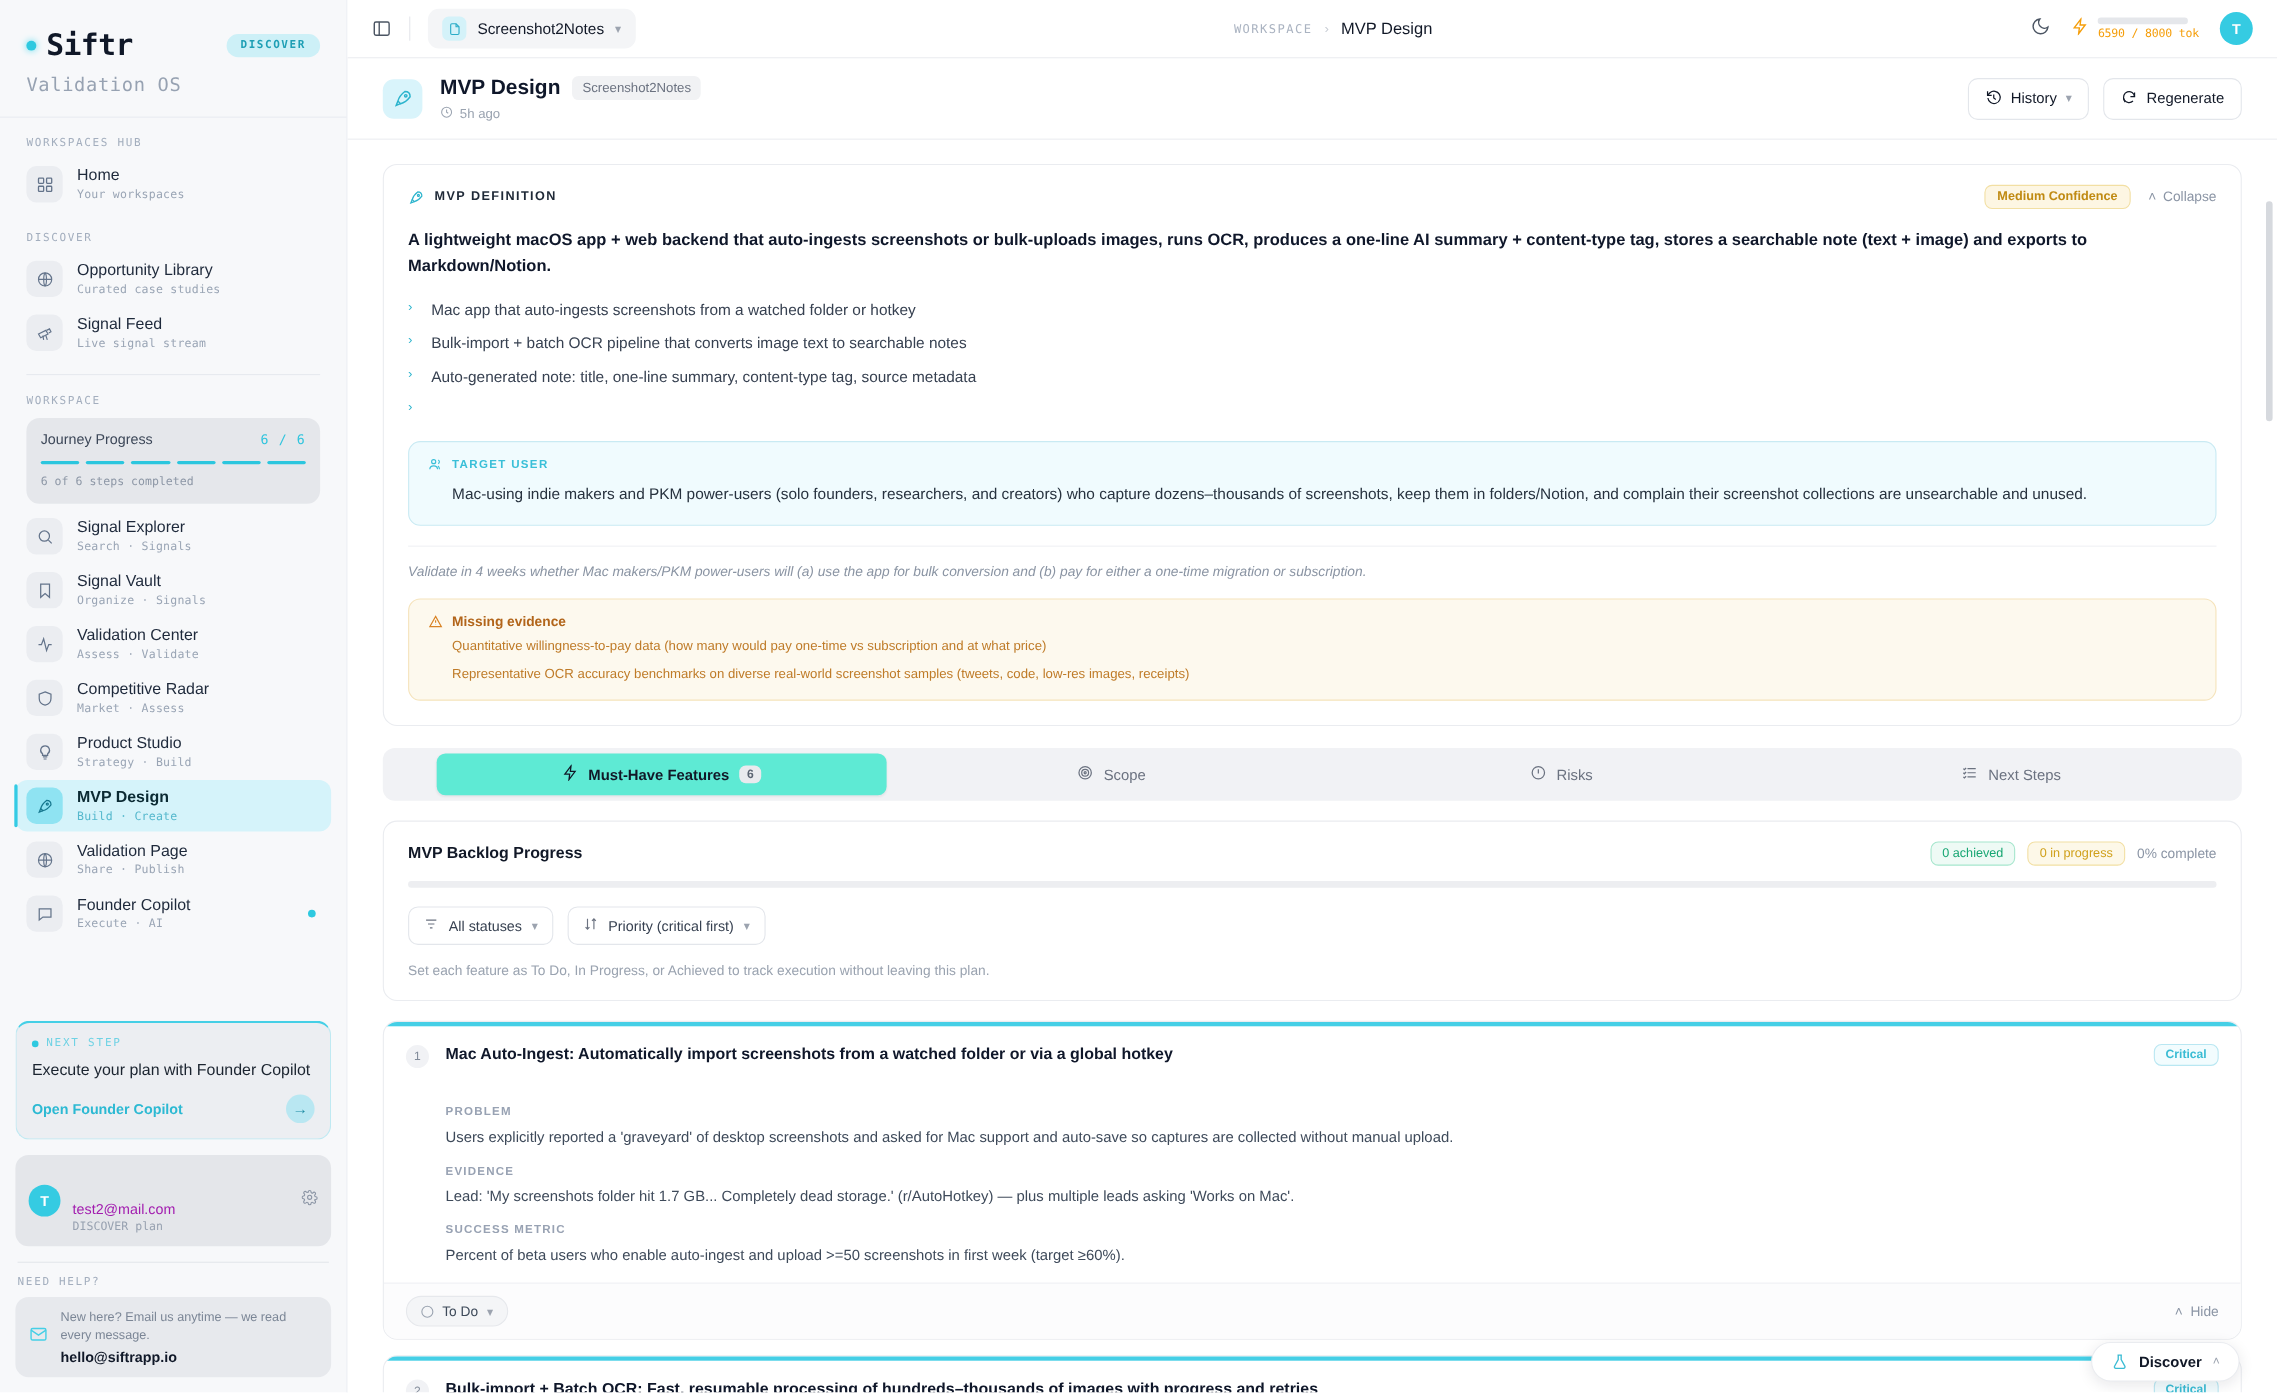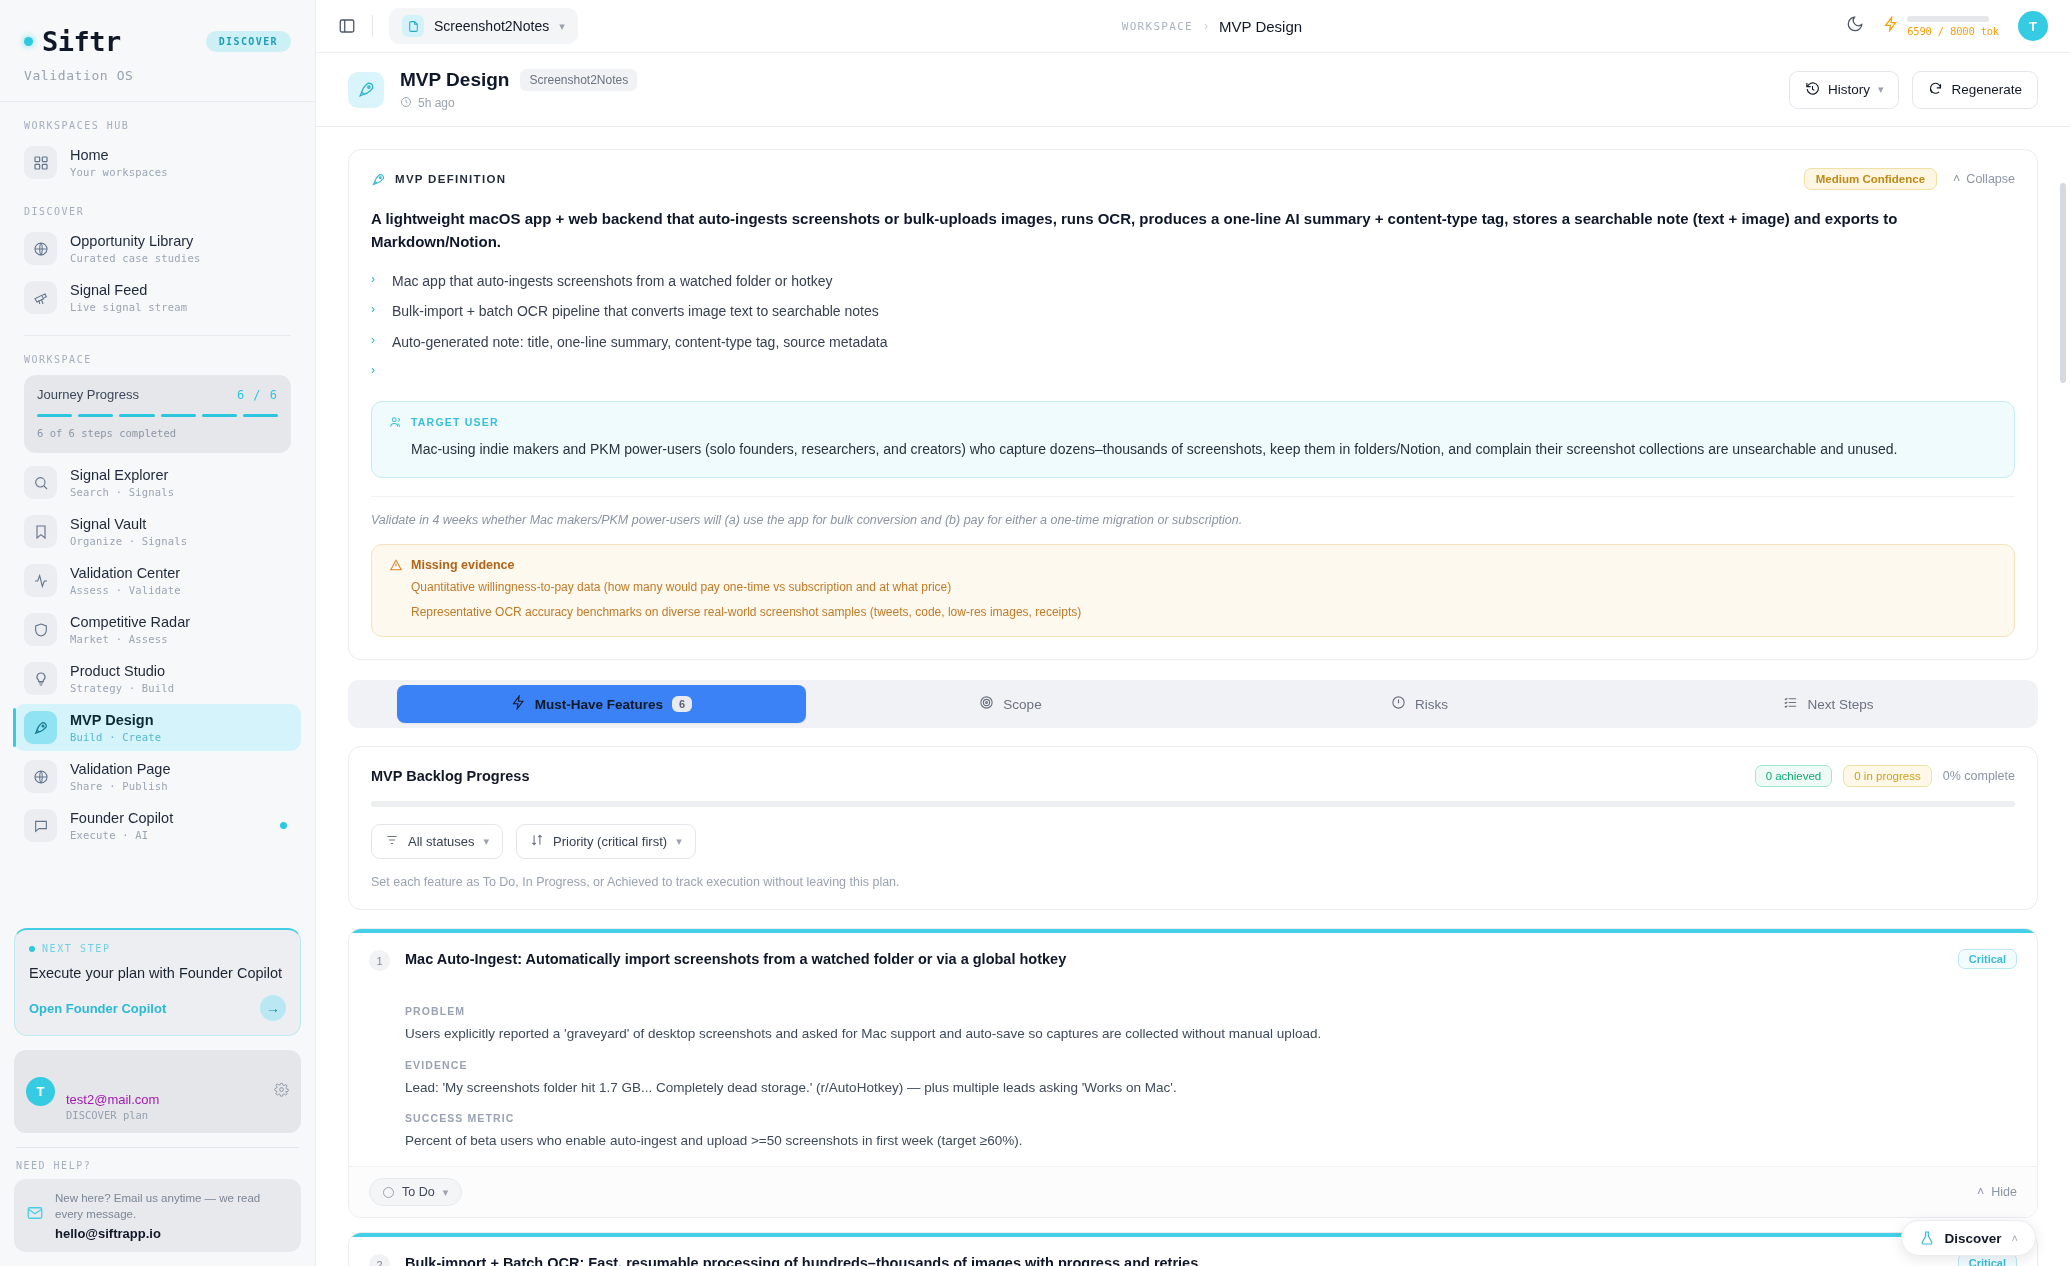--- a/index.html
+++ b/index.html
@@ -23,21 +23,21 @@
   .sb-brandwrap { padding: 26px 24px 18px 24px; border-bottom: 1px solid #e9ecf1; }
   .sb-brandrow { display: flex; align-items: center; justify-content: space-between; }
   .sb-brand { display: flex; align-items: center; gap: 9px; }
   .sb-dot { width: 9px; height: 9px; border-radius: 50%; background: #2ec9e0; box-shadow: 0 0 7px #5fdcee; }
   .sb-logo { font-family: "DejaVu Sans Mono", monospace; font-size: 27px; font-weight: 700; letter-spacing: -0.5px; color: #101828; }
   .sb-pill {
     background: #cdf0f7; color: #1f9fb5; font-size: 10px; font-weight: 700;
     letter-spacing: 1.4px; padding: 5px 13px; border-radius: 20px;
     font-family: "DejaVu Sans Mono", monospace;
   }
-  .sb-tagline { margin-top: 11px; font-size: 13px; color: #97a2b2; font-family: "DejaVu Sans Mono", monospace; letter-spacing: 0.6px; }
+  .sb-tagline { margin-top: 11px; font-size: 17px; color: #97a2b2; font-family: "DejaVu Sans Mono", monospace; letter-spacing: 0.6px; }
 
   .sb-scroll { flex: 1; overflow: hidden; padding: 0 14px; }
   .sb-section { font-size: 10px; letter-spacing: 1.5px; color: #a3aebe; font-family: "DejaVu Sans Mono", monospace;
                 padding: 18px 10px 8px 10px; }
   .sb-item { display: flex; align-items: center; gap: 13px; padding: 7px 10px; border-radius: 11px; margin-bottom: 2px; position: relative; cursor: pointer; }
   .sb-ico { width: 33px; height: 33px; border-radius: 9px; background: #ebedf1; display: flex; align-items: center; justify-content: center; flex: 0 0 33px; color: #64748b; }
   .sb-ico svg { width: 16px; height: 16px; }
   .sb-txt { line-height: 1.25; }
   .sb-title { font-size: 14.5px; color: #1e293b; font-weight: 500; }
   .sb-sub { font-size: 10.5px; color: #9aa5b5; font-family: "DejaVu Sans Mono", monospace; margin-top: 1px; letter-spacing: 0.2px; }
@@ -159,21 +159,21 @@
   .miss-box { border: 1px solid #f5e3bb; background: #fdf9ee; border-radius: 11px; padding: 13px 17px 15px 17px; margin-top: 17px; }
   .miss-head { display: flex; align-items: center; gap: 8px; }
   .miss-ico { color: #d98324; display: flex; }
   .miss-ico svg { width: 14px; height: 14px; }
   .miss-title { font-size: 12.5px; font-weight: 700; color: #b2651a; }
   .miss-li { font-size: 12px; color: #bf7b28; margin-top: 6px; padding-left: 22px; line-height: 1.55; }
 
   .tabs { display: flex; background: #f1f2f5; border-radius: 11px; padding: 5px; margin-bottom: 18px; }
   .tab { flex: 1; display: flex; align-items: center; justify-content: center; gap: 9px; padding: 10px 0; border-radius: 8px; font-size: 13.5px; color: #6b7280; cursor: pointer; }
   .tab svg { width: 15px; height: 15px; }
-  .tab.active { background: #3b82f6; color: #111827; font-weight: 600; box-shadow: 0 1px 2px rgba(16,24,40,0.06); margin-left: 44px; }
+  .tab.active { background: #5eead4; color: #111827; font-weight: 600; box-shadow: 0 1px 2px rgba(16,24,40,0.06); margin-left: 44px; }
   .tab-count { font-size: 11px; background: #e9eaee; color: #5b6472; border-radius: 6px; padding: 2px 7px; }
 
   .backlog { padding: 18px 22px 20px 22px; margin-bottom: 18px; }
   .bk-head { display: flex; align-items: center; justify-content: space-between; }
   .bk-title { font-size: 14.5px; font-weight: 700; color: #111827; }
   .bk-right { display: flex; align-items: center; gap: 11px; }
   .chip-green { font-size: 11.5px; color: #17a673; border: 1px solid #a6e6cd; background: #eefaf5; border-radius: 7px; padding: 4px 10px; }
   .chip-amber { font-size: 11.5px; color: #d0a01a; border: 1px solid #f2dfa3; background: #fdf8e8; border-radius: 7px; padding: 4px 10px; }
   .bk-pct { font-size: 12.5px; color: #8b95a5; }
   .bk-bar { height: 6px; border-radius: 5px; background: #edeef1; margin-top: 14px; }

